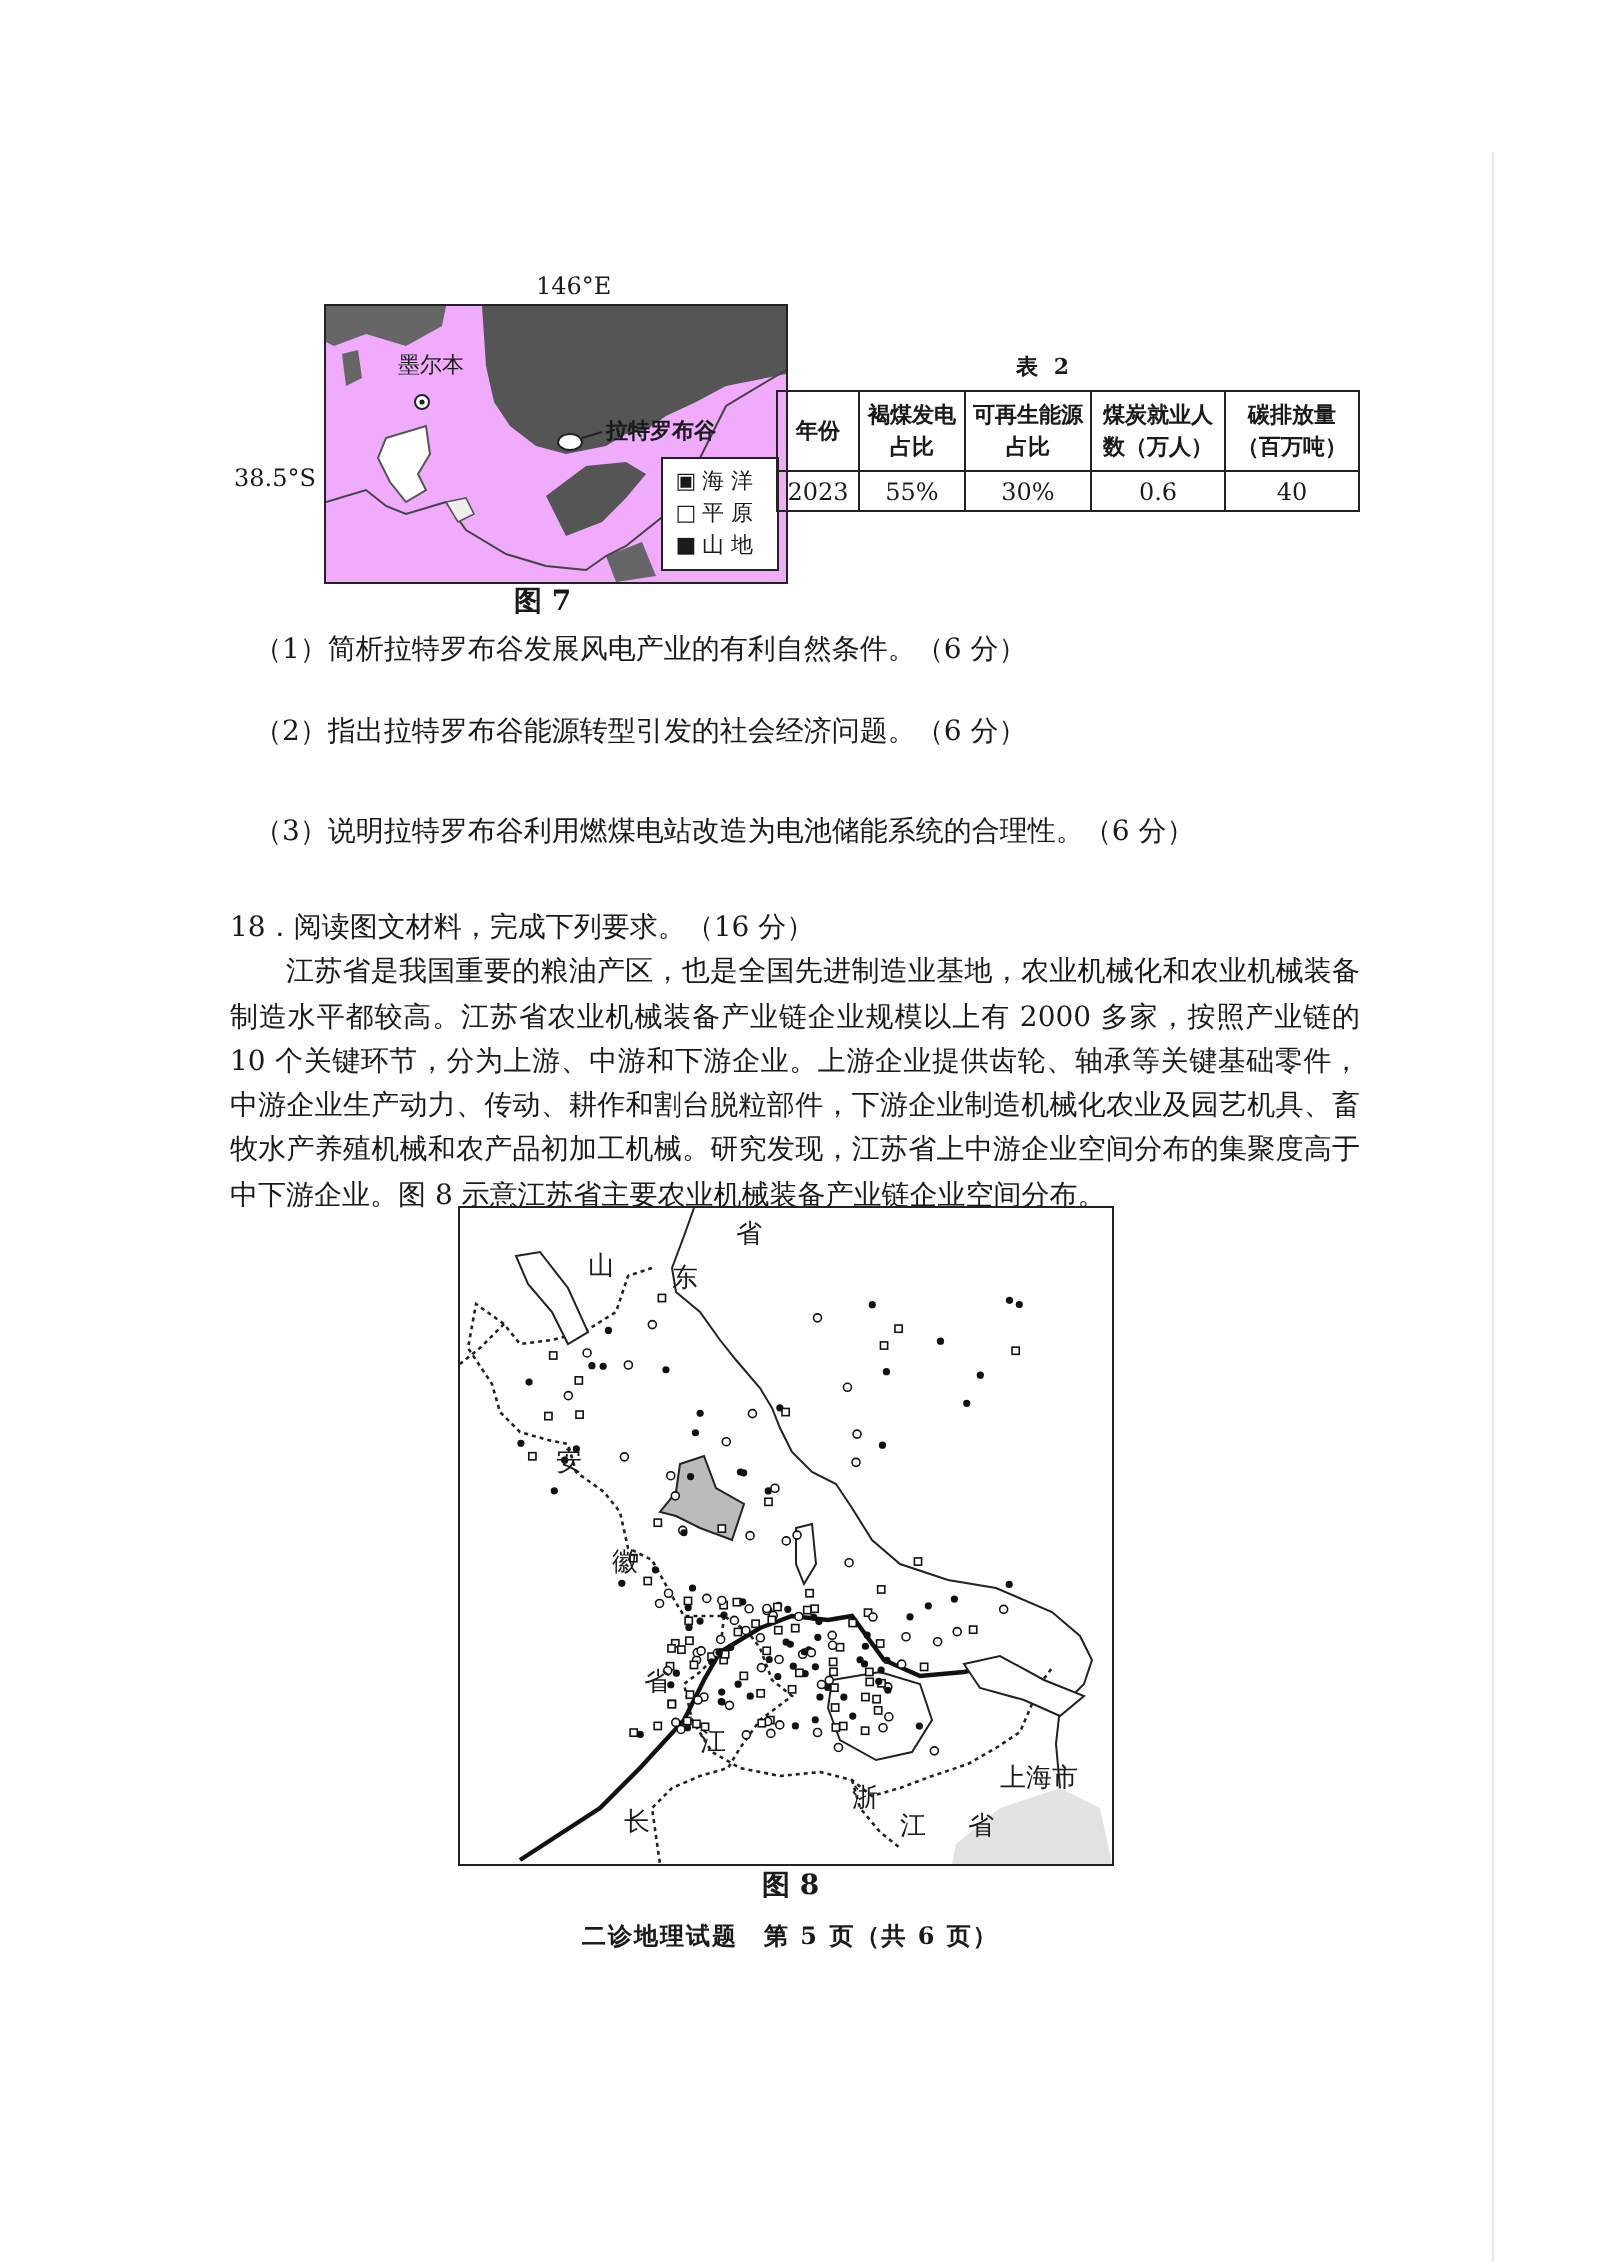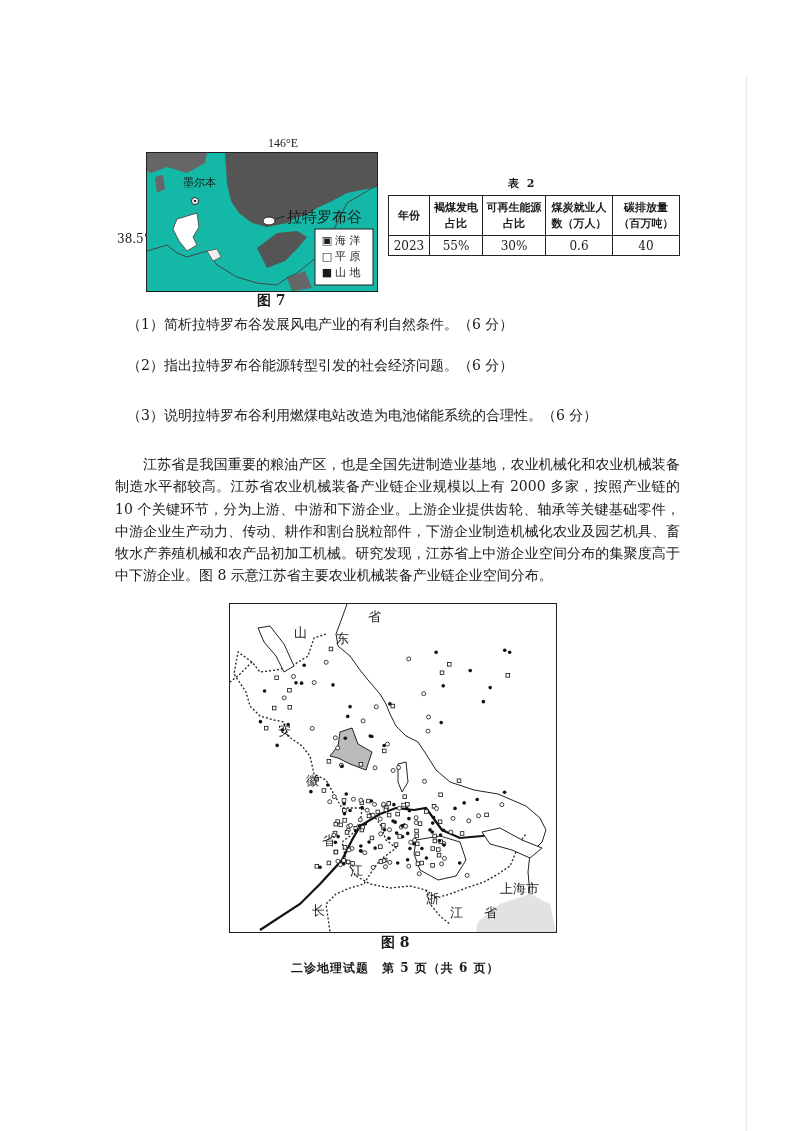--- a/index.html
+++ b/index.html
@@ -1,19 +1,19 @@
 <!DOCTYPE html>
 <html><head>
 <meta charset="utf-8">
 <style>
   html,body{margin:0;padding:0;background:#fff;}
   body{width:800px;height:1131px;position:relative;overflow:hidden;font-family:"DejaVu Serif","Liberation Serif",serif;color:#1a1a1a;}
   .edge{position:absolute;left:746px;top:76px;width:1px;height:1055px;background:#e8e8e8;}
   .abs{position:absolute;}
-  .fig7{left:146px;top:152px;width:230px;height:138px;border:1.5px solid #222;background:#14b8a6;overflow:hidden;}
+  .fig7{left:162px;top:152px;width:230px;height:138px;border:1.5px solid #222;background:#f0abfc;overflow:hidden;}
   .lbl{position:absolute;font-size:12px;white-space:nowrap;}
   .cap{position:absolute;font-size:14px;font-weight:bold;}
   .t2title{position:absolute;left:508px;top:176px;font-size:11px;font-weight:bold;letter-spacing:2px;}
   table.t2{position:absolute;left:388px;top:195px;border-collapse:collapse;font-size:11px;}
   table.t2 td,table.t2 th{border:1.2px solid #222;text-align:center;padding:0 3px;font-weight:normal;}
   table.t2 th{height:39px;line-height:16px;font-weight:bold;}
   table.t2 td{height:19px;font-size:12px;}
   .q{position:absolute;left:127px;font-size:14px;white-space:nowrap;}
   .para{position:absolute;left:115px;top:453px;width:565px;font-size:14px;line-height:22.3px;}
   .para p{margin:0;text-align:justify;}
@@ -22,21 +22,21 @@
   .legend{position:absolute;left:12px;top:218px;font-size:12px;line-height:17px;}
   .legend div{white-space:nowrap;}
   .sym{display:inline-block;width:16px;text-align:center;}
   .footer{position:absolute;left:291px;top:960px;font-size:12px;font-weight:bold;letter-spacing:1px;white-space:nowrap;}
 </style>
 </head>
 <body>
 
 <div class="edge"></div>
 
-<div class="lbl" style="left:268px;top:136px;font-family:Liberation Serif, serif;">146°E</div>
+<div class="lbl" style="left:268px;top:136px;">146°E</div>
 <div class="lbl" style="left:117px;top:232px;">38.5°S</div>
 <div class="abs fig7">
   <svg width="230" height="138" viewBox="0 0 230 138">
     <line x1="130" y1="0" x2="130" y2="4" stroke="#222"></line>
 
     <path d="M78,0 L230,0 L230,34 L200,40 L185,48 L170,55 L160,62 L150,64 L140,70 L120,74 L105,70 L92,60 L84,48 L80,30 Z" fill="#555"></path>
     <path d="M0,0 L60,0 L58,10 L40,20 L20,14 L4,20 L0,18 Z" fill="#666"></path>
     <path d="M8,24 L16,22 L18,36 L10,40 Z" fill="#666"></path>
     <path d="M110,95 L130,80 L150,78 L160,84 L150,96 L138,108 L120,115 Z" fill="#555"></path>
     <path d="M140,125 L158,118 L165,135 L145,138 Z" fill="#666"></path>
@@ -45,21 +45,21 @@
     <path d="M30,66 L50,60 L52,74 L46,84 L50,92 L40,98 L32,88 L26,76 Z" fill="#fff" stroke="#555" stroke-width="1"></path>
     <path d="M60,98 L70,96 L74,104 L66,108 Z" fill="#eee" stroke="#555" stroke-width="0.8"></path>
     <circle cx="48" cy="48" r="3.5" fill="#fff" stroke="#222"></circle>
     <circle cx="48" cy="48" r="1.3" fill="#222"></circle>
     <ellipse cx="122" cy="68" rx="6" ry="4" fill="#fff" stroke="#222"></ellipse>
     <line x1="128" y1="66" x2="138" y2="63" stroke="#222"></line>
 
     <rect x="168" y="76" width="58" height="56" fill="#fff" stroke="#222"></rect>
   </svg>
   <div class="lbl" style="left:36px;top:22px;font-size:11px;">墨尔本</div>
-  <div class="lbl" style="left:140px;top:55px;font-size:15px;">拉特罗布谷</div>
+  <div class="lbl" style="left:140px;top:55px;font-size:11px;font-weight:bold;">拉特罗布谷</div>
   <div class="abs" style="left:172px;top:80px;font-size:11px;line-height:16px;">
     <div><span class="sym">▣</span><span>海 洋</span></div>
     <div><span class="sym">□</span><span>平 原</span></div>
     <div><span class="sym">■</span><span>山 地</span></div>
   </div>
 </div>
 <div class="cap" style="left:257px;top:292px;">图 7</div>
 
 <div class="t2title">表 2</div>
 <table class="t2">
@@ -79,20 +79,21 @@
     <td>40</td>
   </tr>
 </tbody>
   </table>
 
 <div class="q" style="top:316px;">（1）简析拉特罗布谷发展风电产业的有利自然条件。（6 分）</div>
 <div class="q" style="top:357px;">（2）指出拉特罗布谷能源转型引发的社会经济问题。（6 分）</div>
 <div class="q" style="top:407px;">（3）说明拉特罗布谷利用燃煤电站改造为电池储能系统的合理性。（6 分）</div>
 
 <div class="para">
+  <p>18．阅读图文材料，完成下列要求。（16 分）</p>
   <p class="indent">江苏省是我国重要的粮油产区，也是全国先进制造业基地，农业机械化和农业机械装备制造水平都较高。江苏省农业机械装备产业链企业规模以上有 2000 多家，按照产业链的 10 个关键环节，分为上游、中游和下游企业。上游企业提供齿轮、轴承等关键基础零件，中游企业生产动力、传动、耕作和割台脱粒部件，下游企业制造机械化农业及园艺机具、畜牧水产养殖机械和农产品初加工机械。研究发现，江苏省上中游企业空间分布的集聚度高于中下游企业。图 8 示意江苏省主要农业机械装备产业链企业空间分布。</p>
 </div>
 
 <div class="abs fig8">
   <svg width="326" height="328" viewBox="0 0 326 328" id="fig8svg">
 
     <path d="M117,0 L112,14 L106,30 L108,42 L120,52 L130,66 L138,76 L150,90 L156,100 L160,110 L166,122 L176,132 L188,138 L196,150 L206,166 L220,178 L244,186 L268,190 L296,202 L310,214 L316,226 L312,238 L300,250 L298,268 L300,290 L290,312 L274,326" fill="none" stroke="#222" stroke-width="1"></path>
 
     <path d="M96,30 L84,34 L78,52 L62,62 L46,66 L30,68 L22,58 L8,48 L4,70 L16,88 L20,102 L30,112 L44,116 L54,118 L58,132 L72,142 L80,152 L84,170 L96,176 L106,194 L112,204 L132,204 L144,212 L150,220 L156,236 L166,244 L150,256 L140,270 L134,280 L120,284 L106,290 L96,300 L100,328" fill="none" stroke="#222" stroke-width="1.3" stroke-dasharray="2,2"></path>
     <path d="M22,58 L10,70 L0,78" fill="none" stroke="#222" stroke-width="1.3" stroke-dasharray="2,2"></path>

